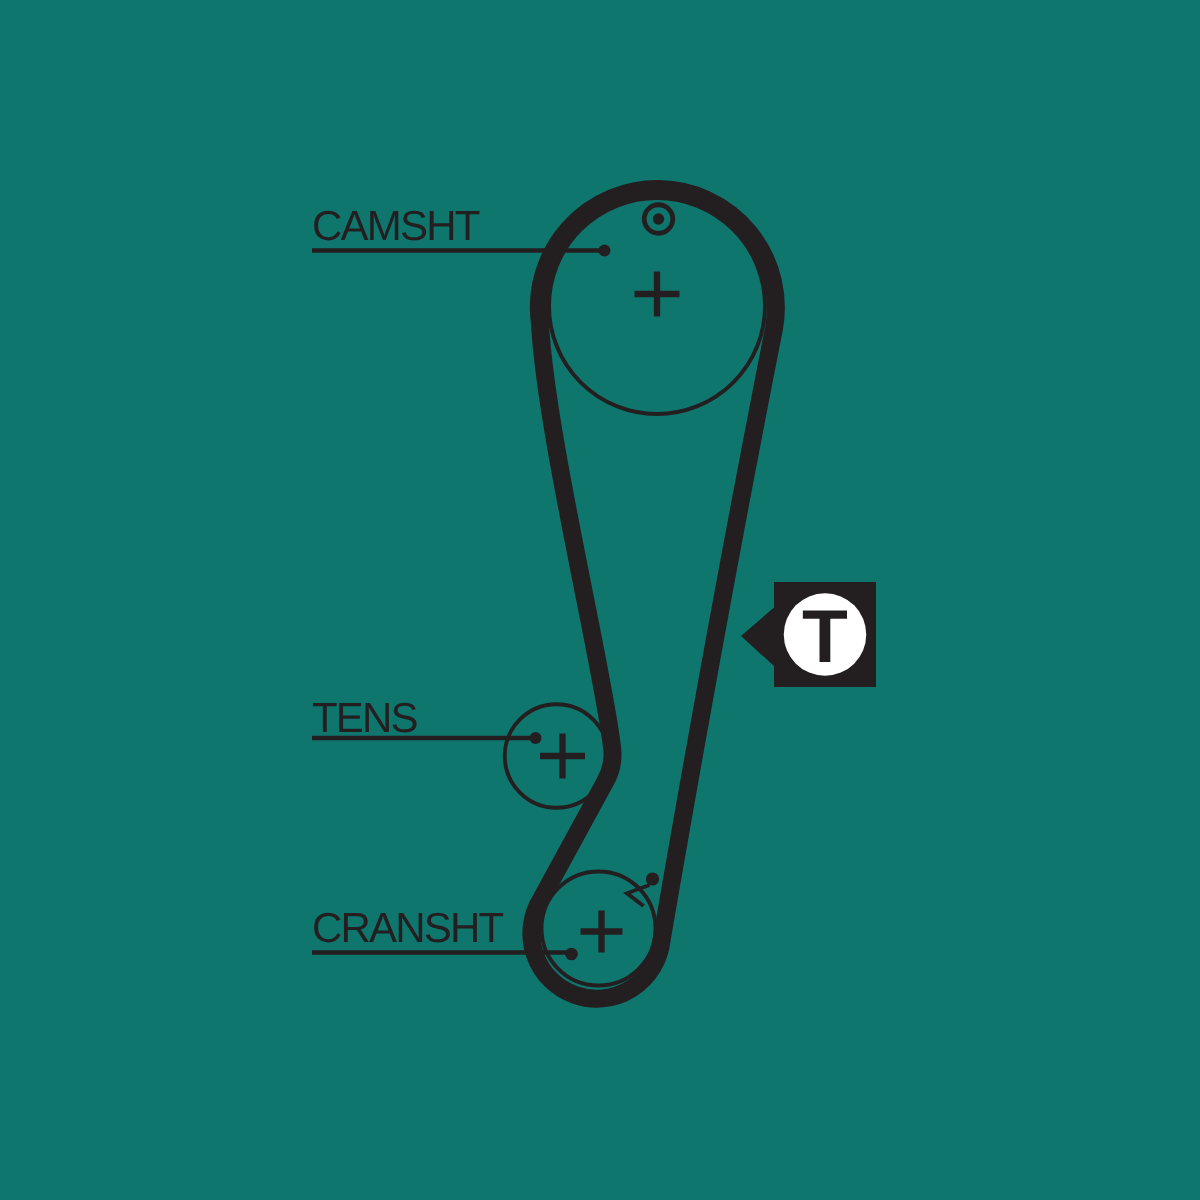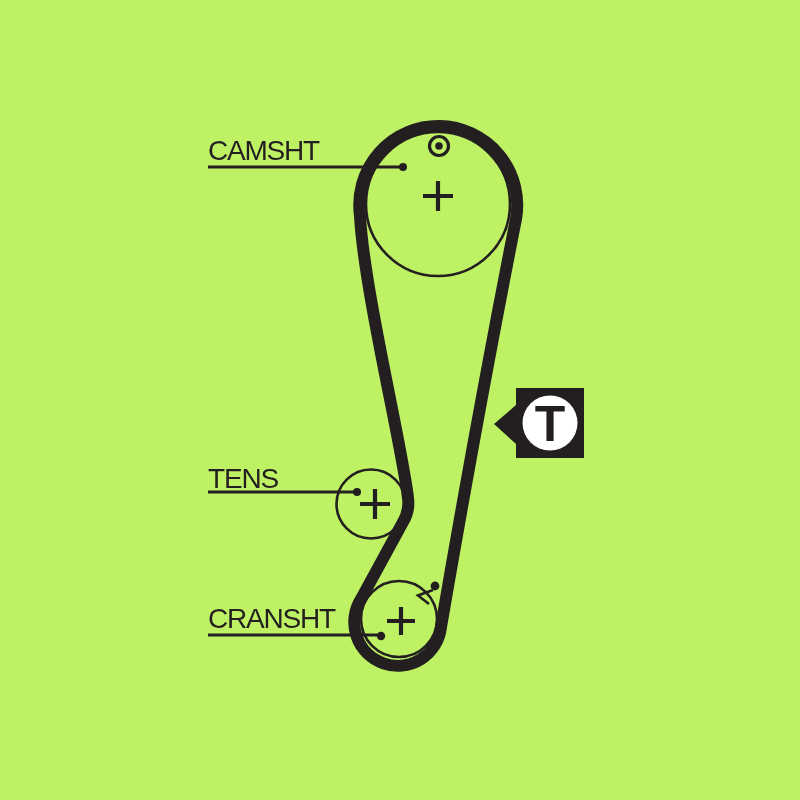--- a/index.html
+++ b/index.html
@@ -4,21 +4,21 @@
 <style>
   html, body {
     margin: 0;
     padding: 0;
     background: #ffffff;
   }
   .stage {
     position: relative;
     width: 800px;
     height: 800px;
-    background: #bef264;
+    background: #0f766e;
     overflow: hidden;
   }
   svg.diagram {
     display: block;
     width: 800px;
     height: 800px;
   }
   .label-text {
     font-family: "Liberation Sans", sans-serif;
     font-size: 28px;

